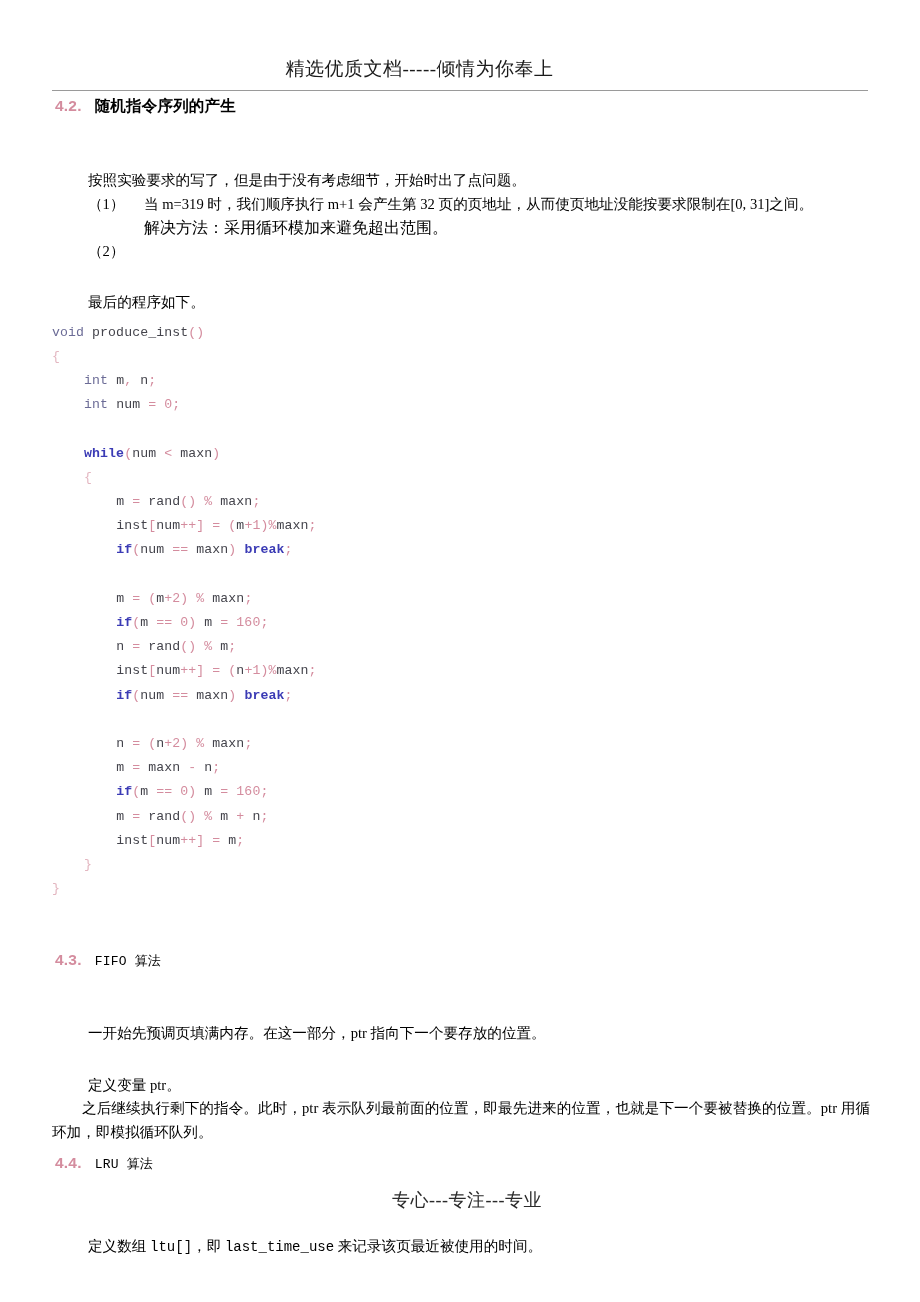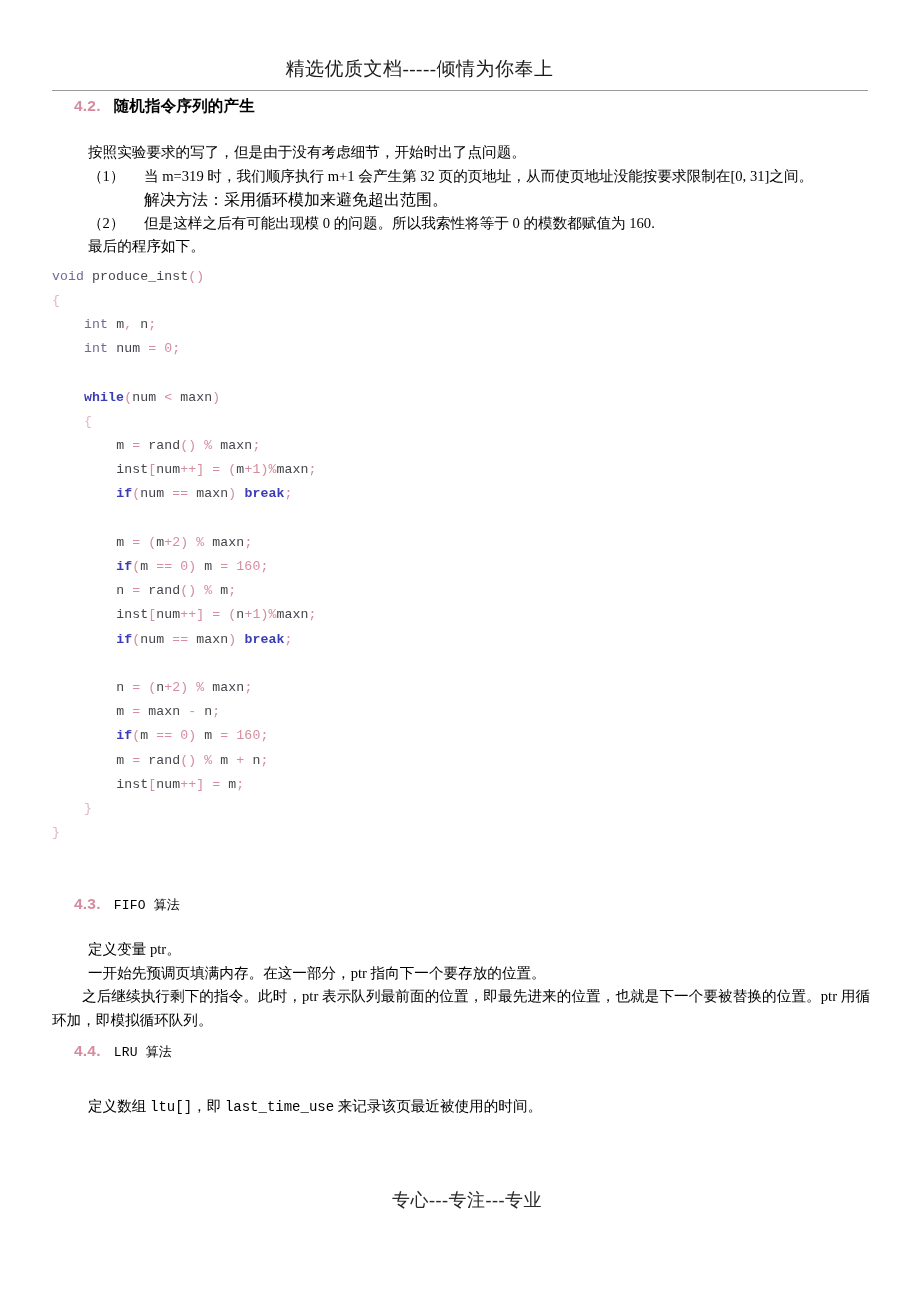--- a/index.html
+++ b/index.html
@@ -51,21 +51,21 @@
     left: 52px;
     width: 818px;
   }
 
   
   .h2 {
     font-family: "Liberation Sans", sans-serif;
     font-size: 15.5px;
     font-weight: bold;
     color: #000000;
-    margin: 0 0 4px 22px;
+    margin: 0 0 4px 3px;
     letter-spacing: 0.2px;
     white-space: nowrap;
   }
   .h2 .num { margin-right: 13px; }
 
   .h2-mono {
     font-family: "Liberation Mono", monospace;
     font-size: 13px;
     font-weight: normal;
   }
@@ -73,21 +73,21 @@
   
   .para {
     font-family: "Liberation Serif", serif;
     font-size: 14.6px;
     line-height: 23.5px;
     color: #000000;
     margin: 0;
     text-align: justify;
   }
   .indent2 { text-indent: 30px; }
-  .pad-left { padding-left: 36px; }
+  .pad-left { padding-left: 36px; margin-top: 28px; }
 
   
   .numrow {
     display: flex;
     font-family: "Liberation Serif", serif;
     font-size: 14.6px;
     line-height: 23.5px;
     padding-left: 36px;
   }
   .numrow .marker {
@@ -167,38 +167,37 @@
 
     <div class="numrow">
       <span class="marker">（1）</span>
       <span class="body">当 m=319 时，我们顺序执行 m+1 会产生第 32 页的页地址，从而使页地址没能按要求限制在[0, 31]之间。</span>
     </div>
 
     <div class="subline">解决方法：采用循环模加来避免超出范围。</div>
 
     <div class="numrow">
       <span class="marker">（2）</span>
-      <span class="body">但是这样之后有可能出现模 0 的问题。所以我索性将等于 0 的模数都赋值为 160.</span>
     </div>
 
     <p class="para pad-left">最后的程序如下。</p>
 
     <div class="code" id="code-block"><span class="ln"><span class="typ">void</span> <span class="id">produce_inst</span><span class="pn">()</span></span><span class="ln"><span class="brc">{</span></span><span class="ln">    <span class="typ">int</span> <span class="id">m</span><span class="pn">,</span> <span class="id">n</span><span class="pn">;</span></span><span class="ln">    <span class="typ">int</span> <span class="id">num</span> <span class="pn">=</span> <span class="num">0</span><span class="pn">;</span></span><span class="ln">&nbsp;</span><span class="ln">    <span class="kw">while</span><span class="pn">(</span><span class="id">num</span> <span class="pn">&lt;</span> <span class="id">maxn</span><span class="pn">)</span></span><span class="ln">    <span class="brc">{</span></span><span class="ln">        <span class="id">m</span> <span class="pn">=</span> <span class="id">rand</span><span class="pn">()</span> <span class="pn">%</span> <span class="id">maxn</span><span class="pn">;</span></span><span class="ln">        <span class="id">inst</span><span class="pn">[</span><span class="id">num</span><span class="pn">++]</span> <span class="pn">=</span> <span class="pn">(</span><span class="id">m</span><span class="pn">+</span><span class="num">1</span><span class="pn">)%</span><span class="id">maxn</span><span class="pn">;</span></span><span class="ln">        <span class="kw">if</span><span class="pn">(</span><span class="id">num</span> <span class="pn">==</span> <span class="id">maxn</span><span class="pn">)</span> <span class="kw">break</span><span class="pn">;</span></span><span class="ln">&nbsp;</span><span class="ln">        <span class="id">m</span> <span class="pn">=</span> <span class="pn">(</span><span class="id">m</span><span class="pn">+</span><span class="num">2</span><span class="pn">)</span> <span class="pn">%</span> <span class="id">maxn</span><span class="pn">;</span></span><span class="ln">        <span class="kw">if</span><span class="pn">(</span><span class="id">m</span> <span class="pn">==</span> <span class="num">0</span><span class="pn">)</span> <span class="id">m</span> <span class="pn">=</span> <span class="num">160</span><span class="pn">;</span></span><span class="ln">        <span class="id">n</span> <span class="pn">=</span> <span class="id">rand</span><span class="pn">()</span> <span class="pn">%</span> <span class="id">m</span><span class="pn">;</span></span><span class="ln">        <span class="id">inst</span><span class="pn">[</span><span class="id">num</span><span class="pn">++]</span> <span class="pn">=</span> <span class="pn">(</span><span class="id">n</span><span class="pn">+</span><span class="num">1</span><span class="pn">)%</span><span class="id">maxn</span><span class="pn">;</span></span><span class="ln">        <span class="kw">if</span><span class="pn">(</span><span class="id">num</span> <span class="pn">==</span> <span class="id">maxn</span><span class="pn">)</span> <span class="kw">break</span><span class="pn">;</span></span><span class="ln">&nbsp;</span><span class="ln">        <span class="id">n</span> <span class="pn">=</span> <span class="pn">(</span><span class="id">n</span><span class="pn">+</span><span class="num">2</span><span class="pn">)</span> <span class="pn">%</span> <span class="id">maxn</span><span class="pn">;</span></span><span class="ln">        <span class="id">m</span> <span class="pn">=</span> <span class="id">maxn</span> <span class="pn">-</span> <span class="id">n</span><span class="pn">;</span></span><span class="ln">        <span class="kw">if</span><span class="pn">(</span><span class="id">m</span> <span class="pn">==</span> <span class="num">0</span><span class="pn">)</span> <span class="id">m</span> <span class="pn">=</span> <span class="num">160</span><span class="pn">;</span></span><span class="ln">        <span class="id">m</span> <span class="pn">=</span> <span class="id">rand</span><span class="pn">()</span> <span class="pn">%</span> <span class="id">m</span> <span class="pn">+</span> <span class="id">n</span><span class="pn">;</span></span><span class="ln">        <span class="id">inst</span><span class="pn">[</span><span class="id">num</span><span class="pn">++]</span> <span class="pn">=</span> <span class="id">m</span><span class="pn">;</span></span><span class="ln">    <span class="brc">}</span></span><span class="ln"><span class="brc">}</span></span></div>
 
     <div class="gap-lg"></div>
     <div class="gap-md"></div>
 
     <div class="h2">
       <span class="num">4.3.</span><span class="h2-mono">FIFO 算法</span>
     </div>
 
     <div class="gap-md"></div>
 
+    <p class="para pad-left">一开始先预调页填满内存。在这一部分，ptr 指向下一个要存放的位置。</p>
     <p class="para pad-left">定义变量 ptr。</p>
-    <p class="para pad-left">一开始先预调页填满内存。在这一部分，ptr 指向下一个要存放的位置。</p>
     <p class="para indent2">之后继续执行剩下的指令。此时，ptr 表示队列最前面的位置，即最先进来的位置，也就是下一个要被替换的位置。ptr 用循环加，即模拟循环队列。</p>
 
     <div class="gap-sm"></div>
 
     <div class="h2">
       <span class="num">4.4.</span><span class="h2-mono">LRU 算法</span>
     </div>
 
     <div class="gap-md"></div>
     <div class="gap-sm"></div>

